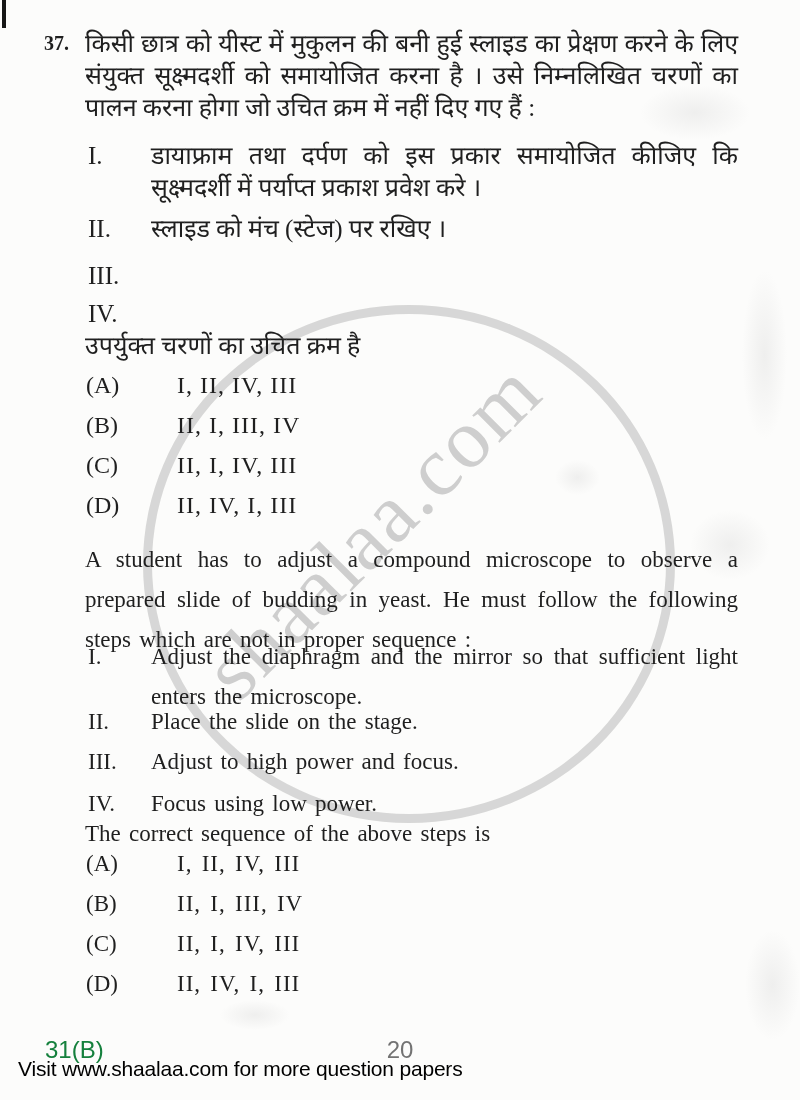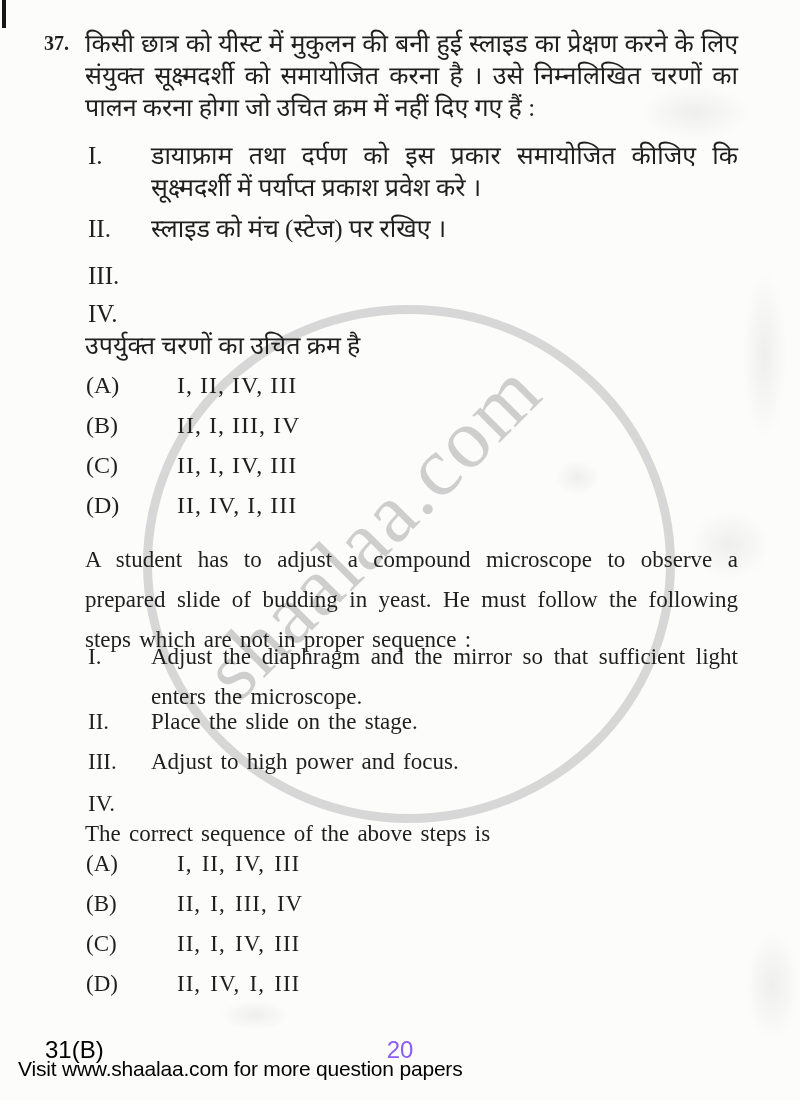--- a/index.html
+++ b/index.html
@@ -37,22 +37,22 @@
     color:rgba(150,150,150,0.45);
     font-family:"Liberation Serif","DejaVu Serif",serif;
     z-index:1;
   }
   
   .corner-mark{position:absolute;left:2px;top:0;width:4px;height:28px;background:#161616;z-index:3;}
   .spot{position:absolute;border-radius:50%;pointer-events:none;z-index:0;
         background:radial-gradient(closest-side, rgba(185,185,185,0.20), rgba(185,185,185,0.0));}
   
   .sans{font-family:"Liberation Sans","DejaVu Sans",sans-serif;}
-  .paper-code{font-size:24px;color:#000000;}
-  .page-num-row{left:0;top:1036px;width:800px;text-align:center;font-size:24px;color:#8b5cf6;}
+  .paper-code{font-size:24px;color:#15803d;}
+  .page-num-row{left:0;top:1036px;width:800px;text-align:center;font-size:24px;color:#737373;}
   .promo{left:18px;top:1057px;font-size:21px;color:#000;letter-spacing:-0.2px;}
 </style>
 </head>
 <body>
 
 <div class="page">
 
   <div class="spot" style="left:640px;top:85px;width:110px;height:55px;"></div>
   <div class="spot" style="left:742px;top:270px;width:45px;height:170px;"></div>
   <div class="spot" style="left:690px;top:510px;width:80px;height:70px;"></div>
@@ -116,20 +116,21 @@
     <div class="abs en step" style="left:85px;top:702px;width:653px;">
       <span class="num">II.</span>
       <span class="stext">Place the slide on the stage.</span>
     </div>
     <div class="abs en step" style="left:85px;top:742px;width:653px;">
       <span class="num">III.</span>
       <span class="stext">Adjust to high power and focus.</span>
     </div>
     <div class="abs en step" style="left:85px;top:784px;width:653px;">
       <span class="num">IV.</span>
+      <span class="stext">Focus using low power.</span>
     </div>
 
     <div class="abs en" style="left:85px;top:814px;width:653px;">The correct sequence of the above steps is</div>
 
     <div class="abs en" style="left:85px;top:852px;width:653px;font-size:23px;line-height:23px;">
       <div class="opt">
         <span class="lab">(A)</span>
         <span class="val">I, II, IV, III</span>
       </div>
       <div class="opt">

